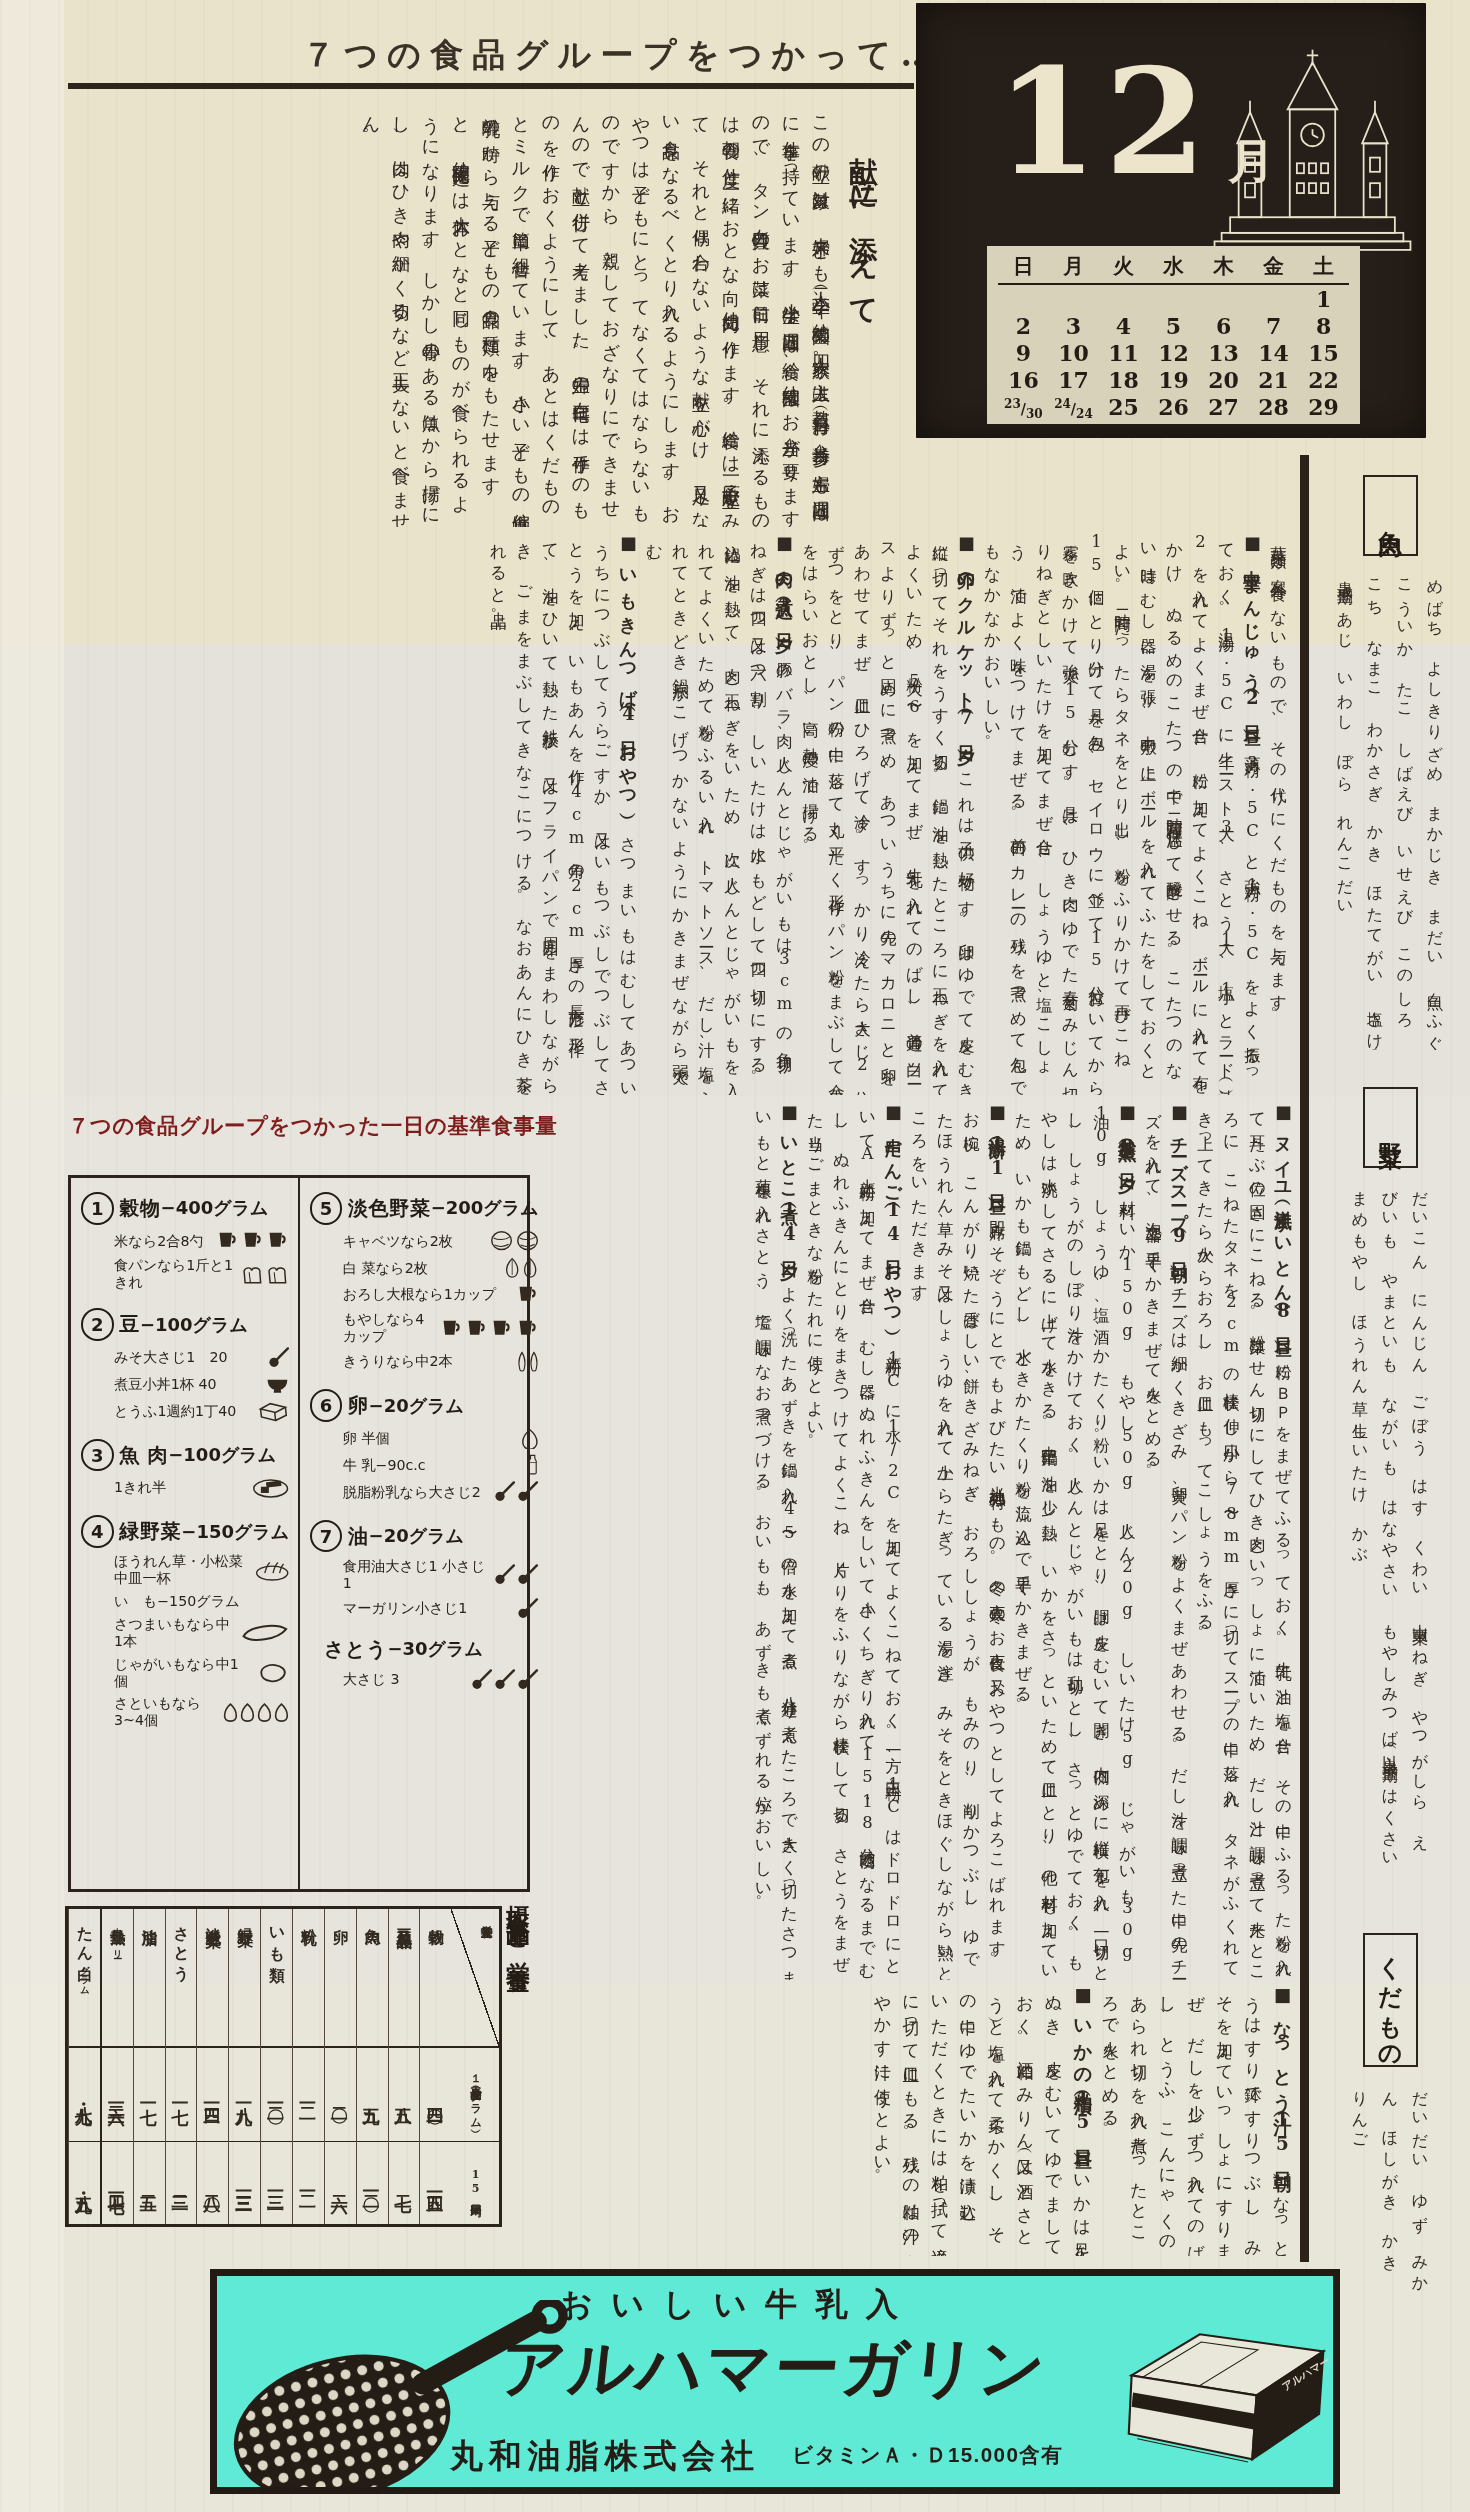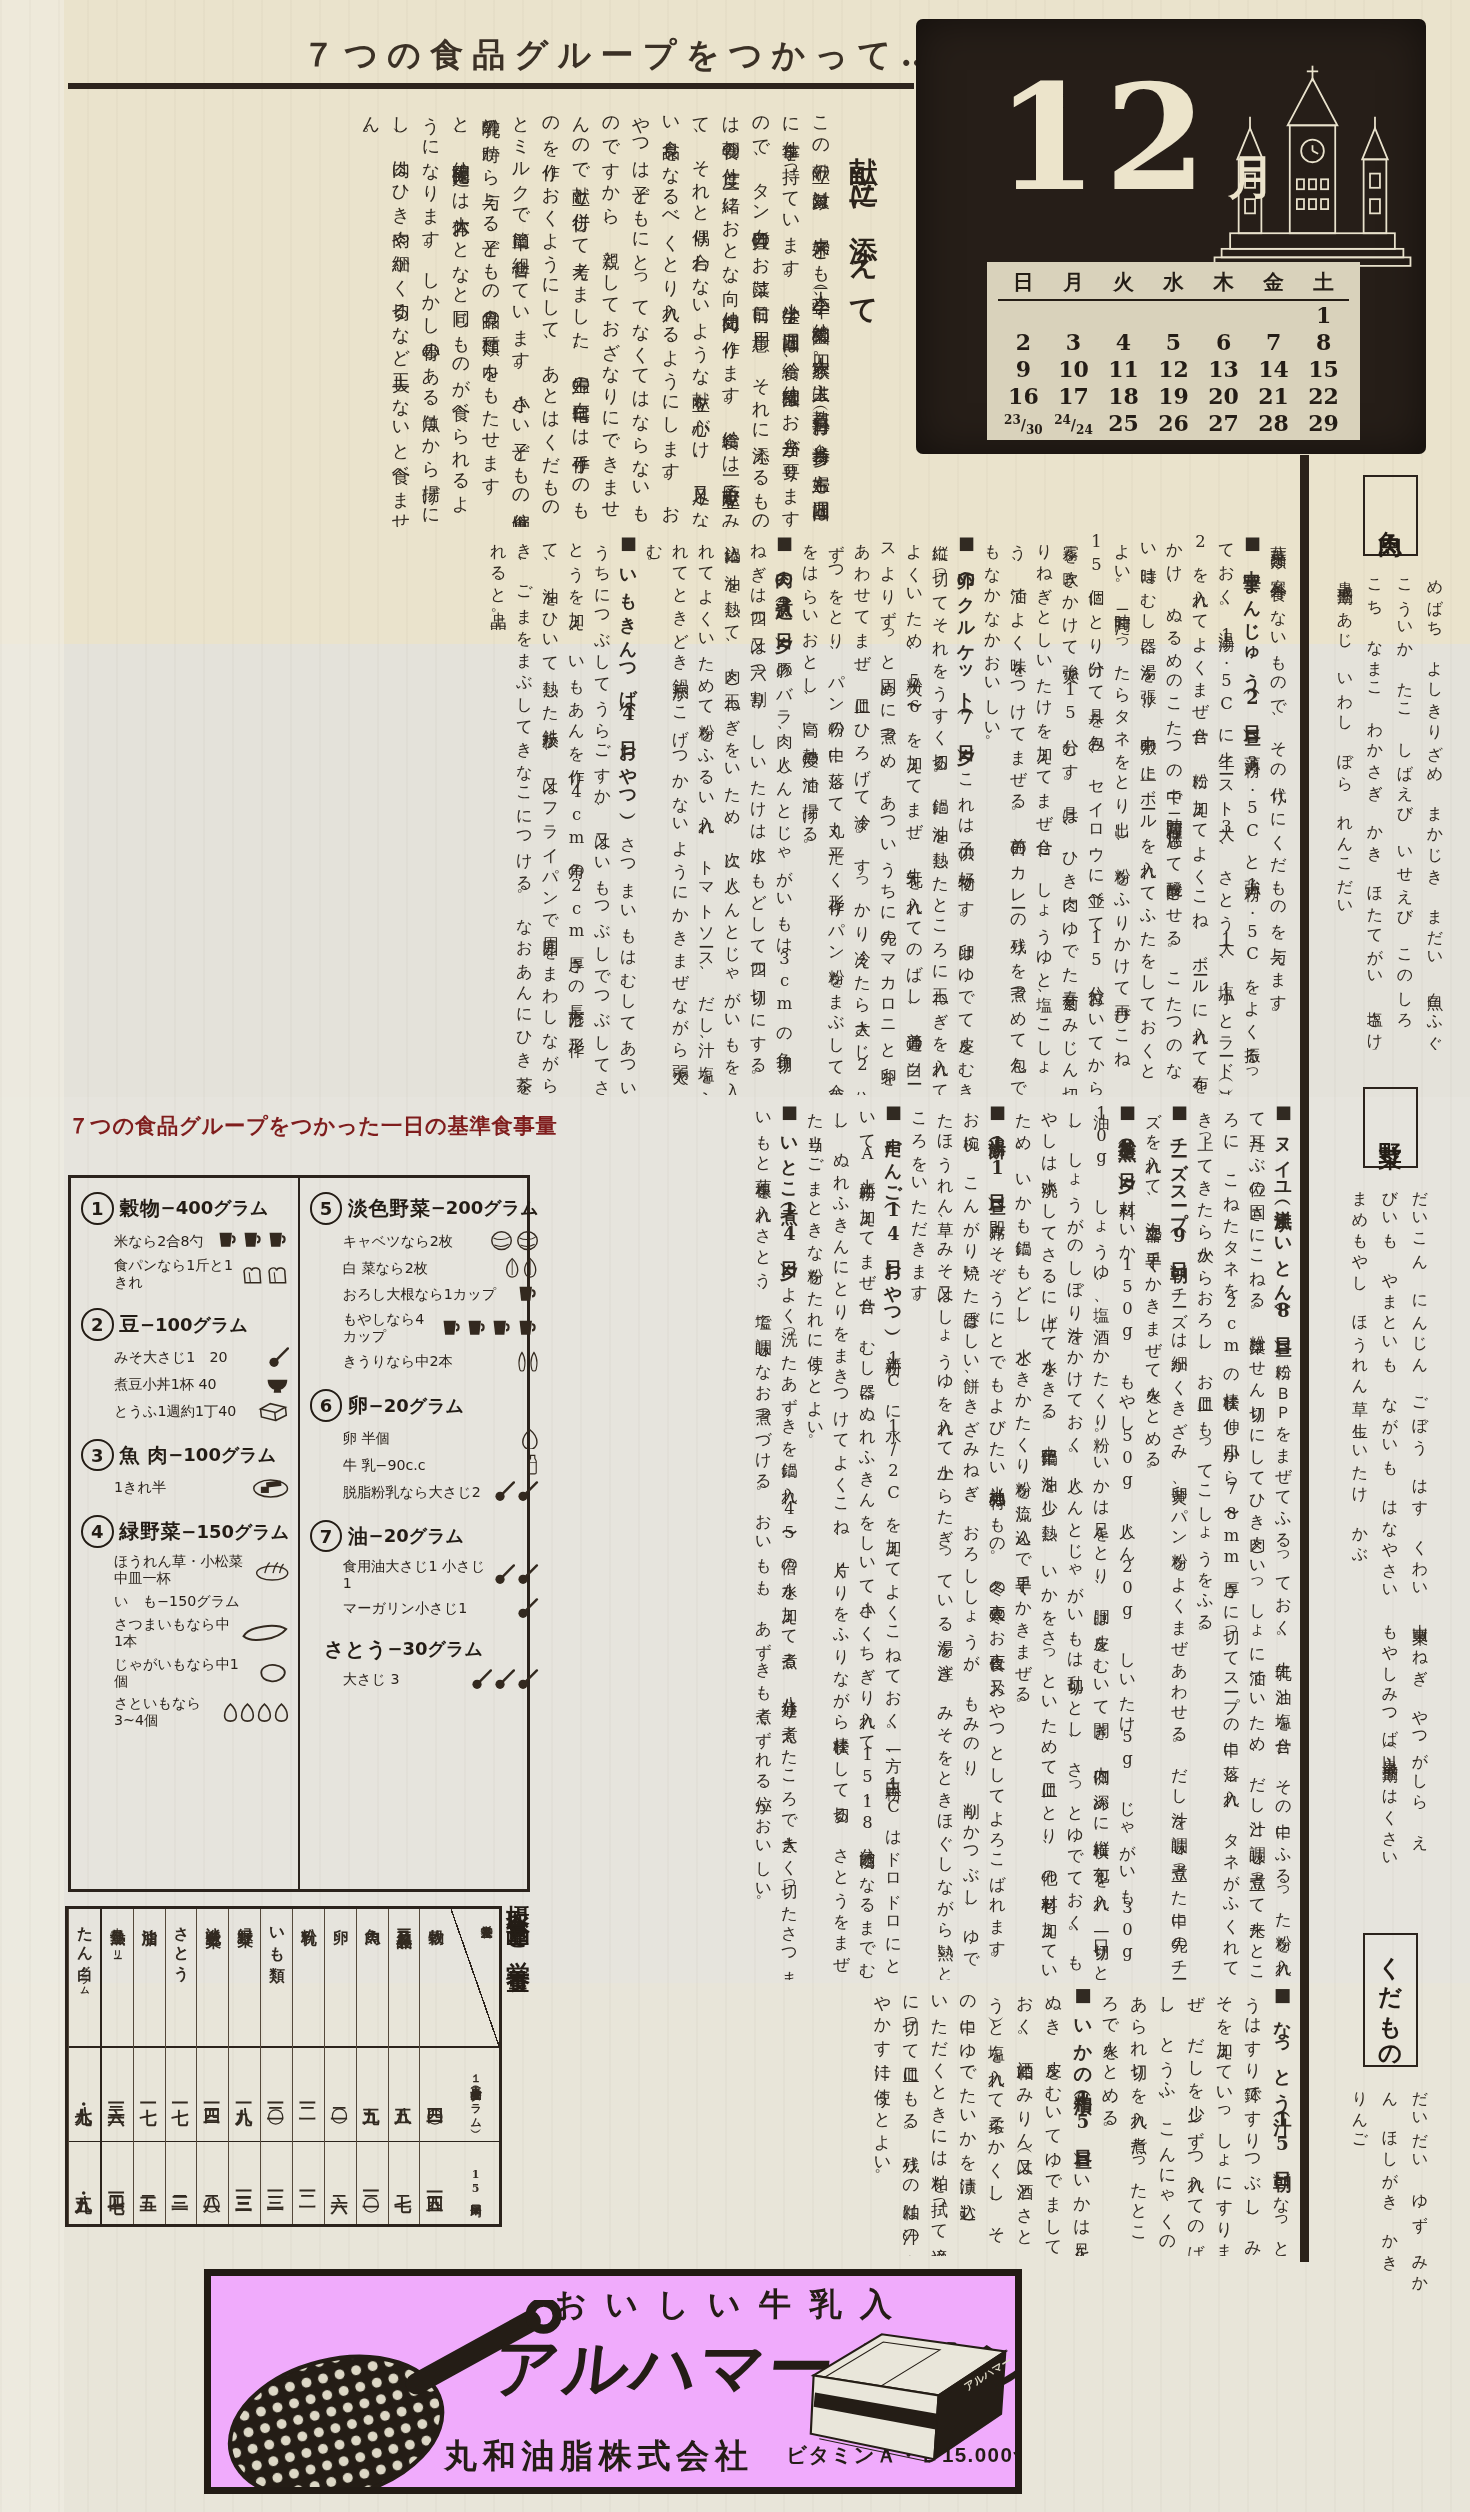--- a/index.html
+++ b/index.html
@@ -11,21 +11,21 @@
   .t3{top:1097px;height:886px;background:#e6e4dd}
   .t4{top:1983px;height:529px;background:#e8e5d9}
   .edge{position:absolute;left:0;top:0;width:64px;height:100%;background:#f0ede2;opacity:.65;z-index:1}
   .grain{position:absolute;inset:0;z-index:2;pointer-events:none;background:repeating-linear-gradient(90deg,rgba(90,75,55,.03) 0 2.1px,transparent 2.1px 29px)}
   .z{position:absolute;z-index:3}
 
   .main-title{left:302px;top:33px;font-size:33px;font-weight:600;letter-spacing:9.2px;color:#3b3126;white-space:nowrap}
   .title-rule{left:68px;top:83px;width:846px;height:6.4px;background:#2d241d}
 
   
-  .cal-block{left:916px;top:19px;width:510px;height:435px;background:#261e18;border-radius:7px;box-shadow:inset 0 0 43px rgba(0,0,0,.5)}
+  .cal-block{left:916px;top:3px;width:510px;height:435px;background:#261e18;border-radius:1px;box-shadow:inset 0 0 43px rgba(0,0,0,.5)}
   .cal-month-num{position:absolute;left:80px;top:46px;color:#ece4cb;font-size:146px;font-weight:700;line-height:1;letter-spacing:7.1px;font-family:"DejaVu Serif",serif}
   .cal-month-suffix{position:absolute;left:312px;top:127px;color:#ece4cb;font-size:47px;font-weight:600}
   .church{position:absolute;left:297px;top:41px}
   .cal-card{position:absolute;left:71px;top:243px;width:373px;height:178px;background:#d9d2bb;padding:5.7px 11.4px;box-sizing:border-box}
   .cal-days{display:grid;grid-template-columns:repeat(7,1fr);font-weight:700;font-size:20.6px;color:#241d16;text-align:center;padding-bottom:3.6px;border-bottom:2.1px solid #241d16}
   .cal-week{display:grid;grid-template-columns:repeat(7,1fr);font-size:22px;font-weight:600;color:#241d16;text-align:center;height:27px;align-items:center}
   .dual{font-size:14.2px;letter-spacing:0;line-height:12.8px}
   .dual sup{font-size:12px}.dual sub{font-size:12px}
 
   
@@ -72,21 +72,21 @@
   .nt-h .sub{font-size:9.2px;letter-spacing:0;margin-top:2.8px}
   .nt-corner{background:linear-gradient(to top right,transparent 49.2%,#2b231c 49.2%,#2b231c 50.8%,transparent 50.8%)}
   .nt-corner .ctop{position:absolute;top:5.7px;right:4.3px;writing-mode:vertical-rl;text-orientation:upright;font-size:12px;font-weight:700}
   .nt-corner .cbot{position:absolute;bottom:5.7px;left:4.3px;writing-mode:vertical-rl;text-orientation:upright;font-size:12px;font-weight:700}
   .nt-v{flex:1.05;display:flex;align-items:center;justify-content:center;overflow:hidden}
   .nt-v + .nt-v{border-top:1.8px solid #2b231c;flex:.92}
   .nt-v span{writing-mode:vertical-rl;text-orientation:upright;font-size:17px;font-weight:600;letter-spacing:0.7px}
   .nt-v span.rl{font-size:11px;line-height:12px;font-weight:700}
 
   
-  .ad-box{left:204px;top:2269px;width:818px;height:225px;border:7.8px solid #221b15;box-sizing:border-box;background:#f0abfc;overflow:hidden}
+  .ad-box{left:210px;top:2269px;width:1130px;height:225px;border:7.8px solid #221b15;box-sizing:border-box;background:#5eead4;overflow:hidden}
   .ad-tagline{position:absolute;left:343px;top:7.1px;font-weight:700;font-size:32px;letter-spacing:18.5px;color:#241d16;white-space:nowrap}
   .ad-brand{position:absolute;left:283px;top:48px;font-family:"DejaVu Sans","Liberation Sans",sans-serif;font-weight:900;font-size:65px;letter-spacing:2.1px;color:#241d16;transform:skewX(-6deg);white-space:nowrap}
   .ad-company{position:absolute;left:233px;top:158px;font-weight:700;font-size:33px;letter-spacing:5.7px;color:#241d16;white-space:nowrap}
   .ad-vitamin{position:absolute;left:575px;top:165px;font-family:Liberation Sans, sans-serif;font-weight:700;font-size:20.6px;letter-spacing:1.4px;color:#241d16;white-space:nowrap}
   .ad-ladle{position:absolute;left:-21.3px;top:24px}
   .ad-package{position:absolute;right:4.3px;top:31px}
 </style>
 </head>
 <body>
 

